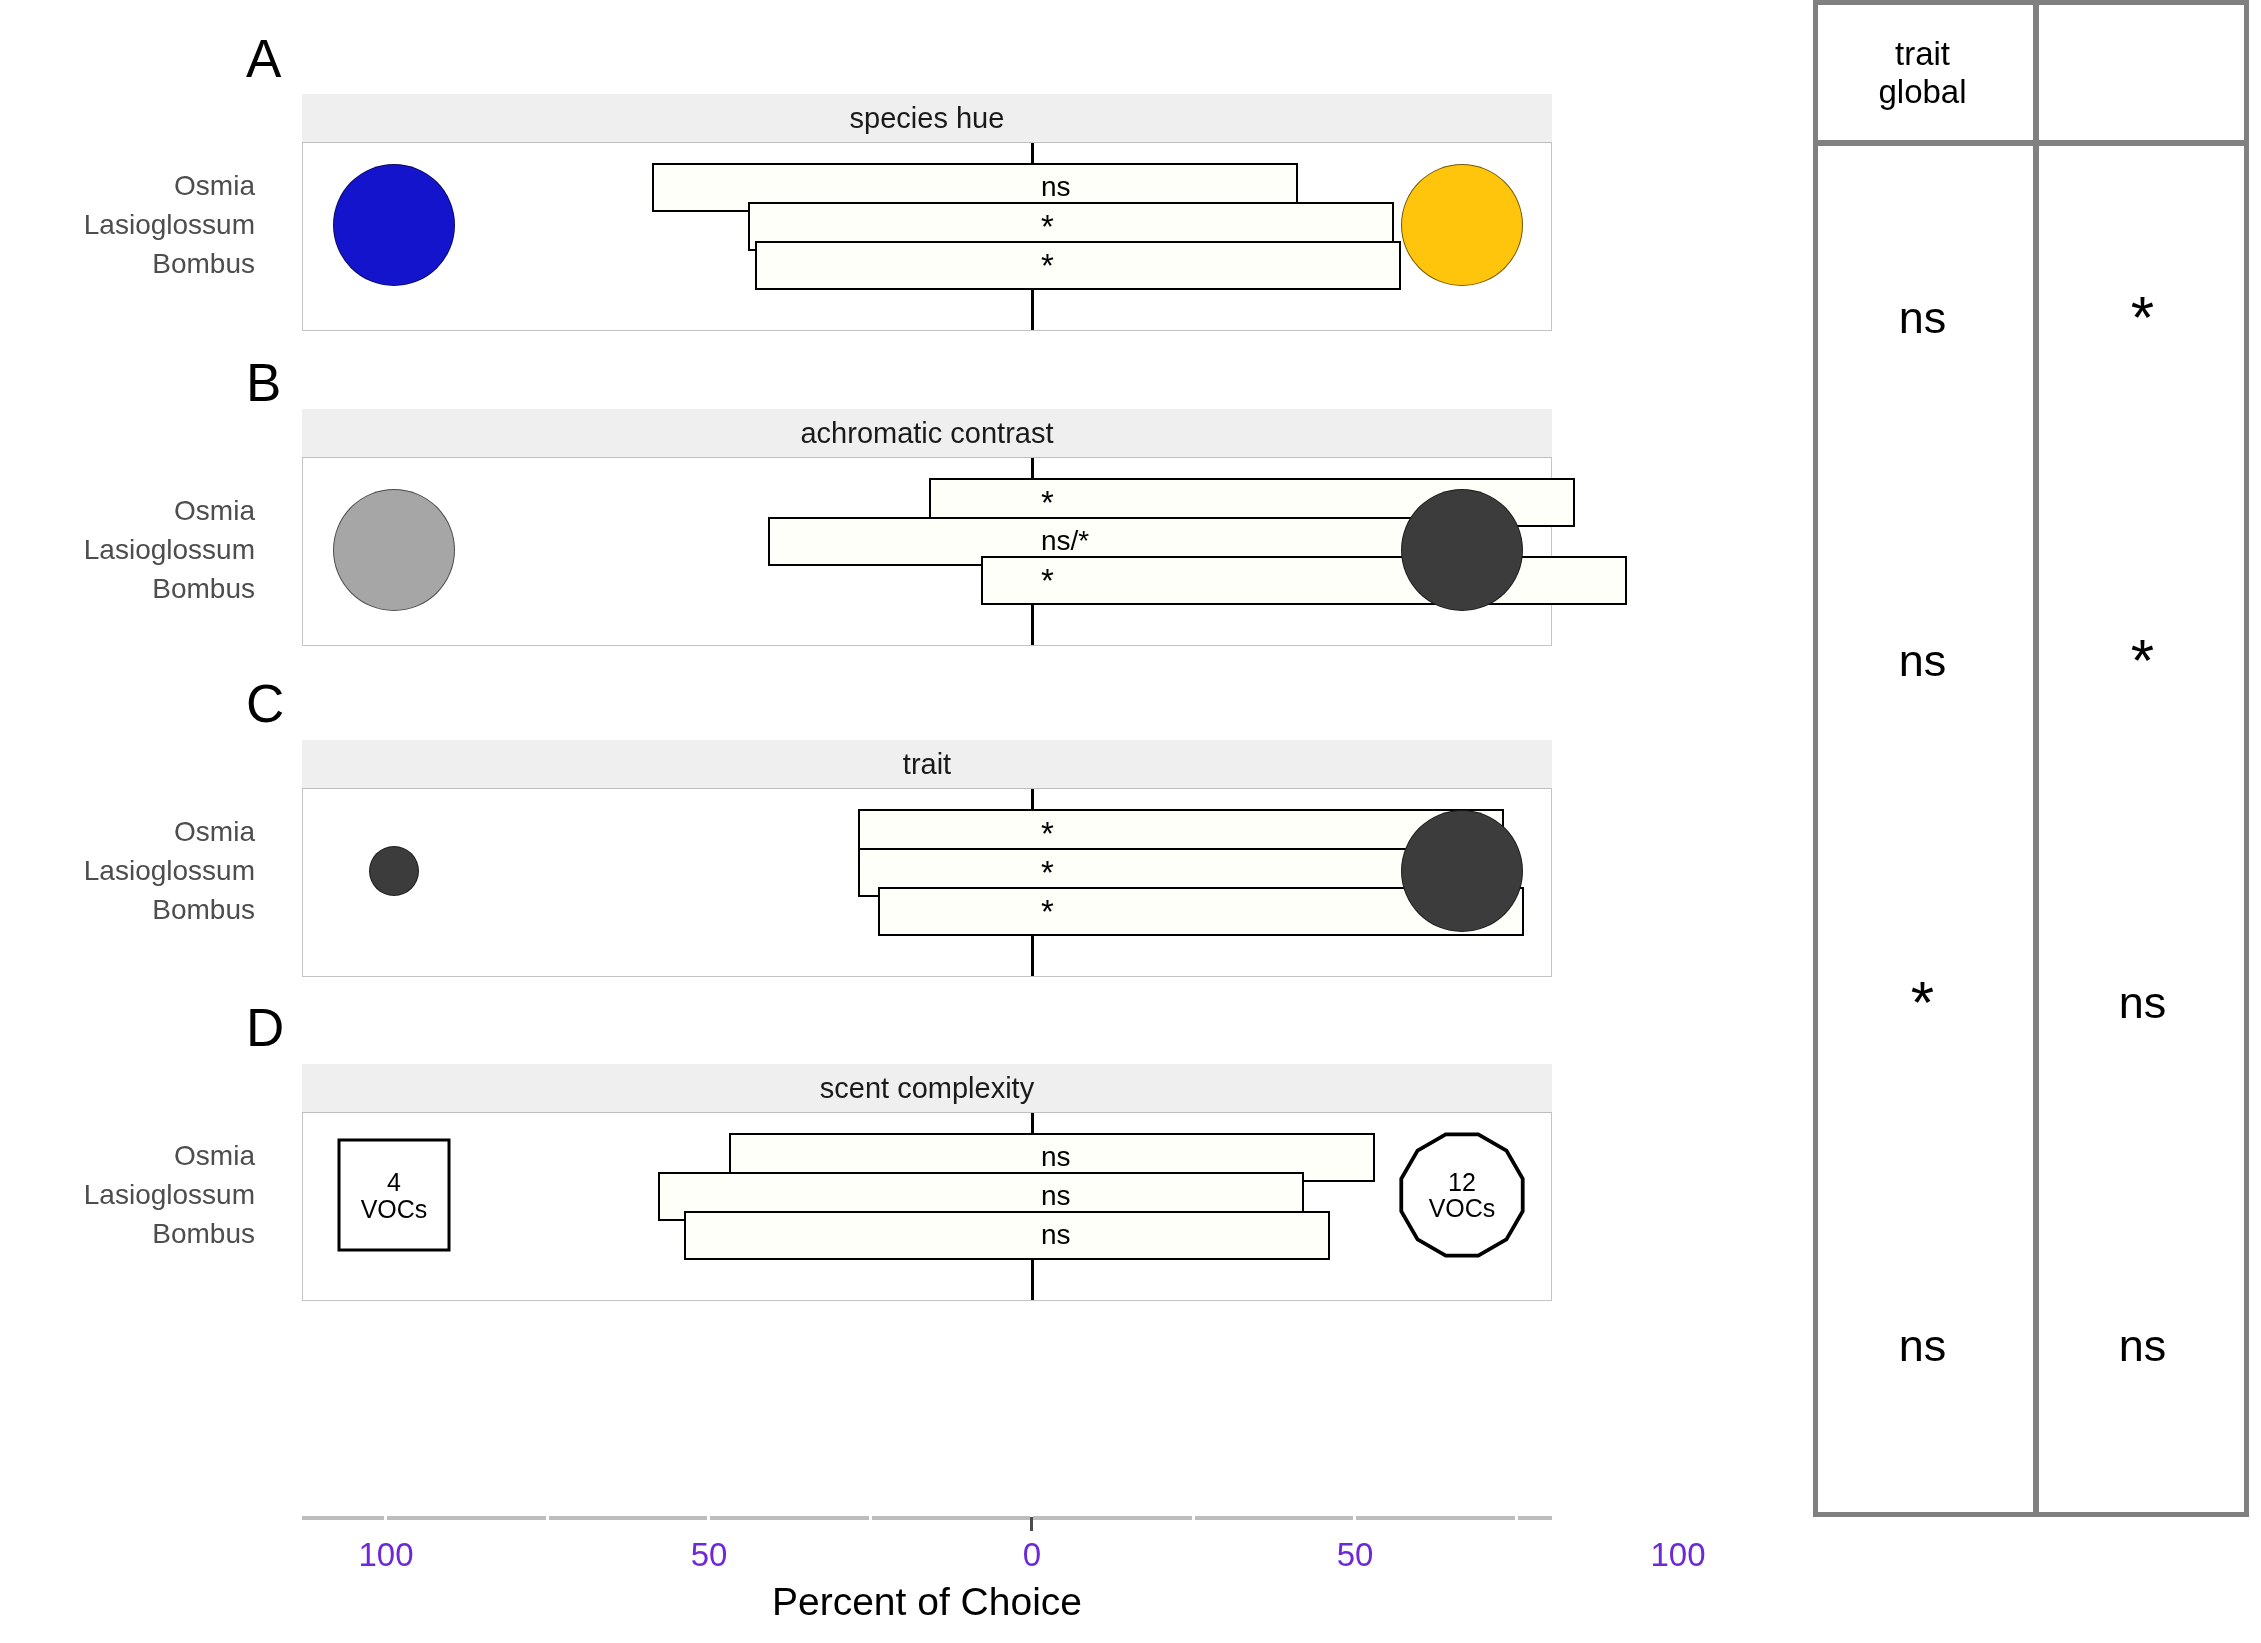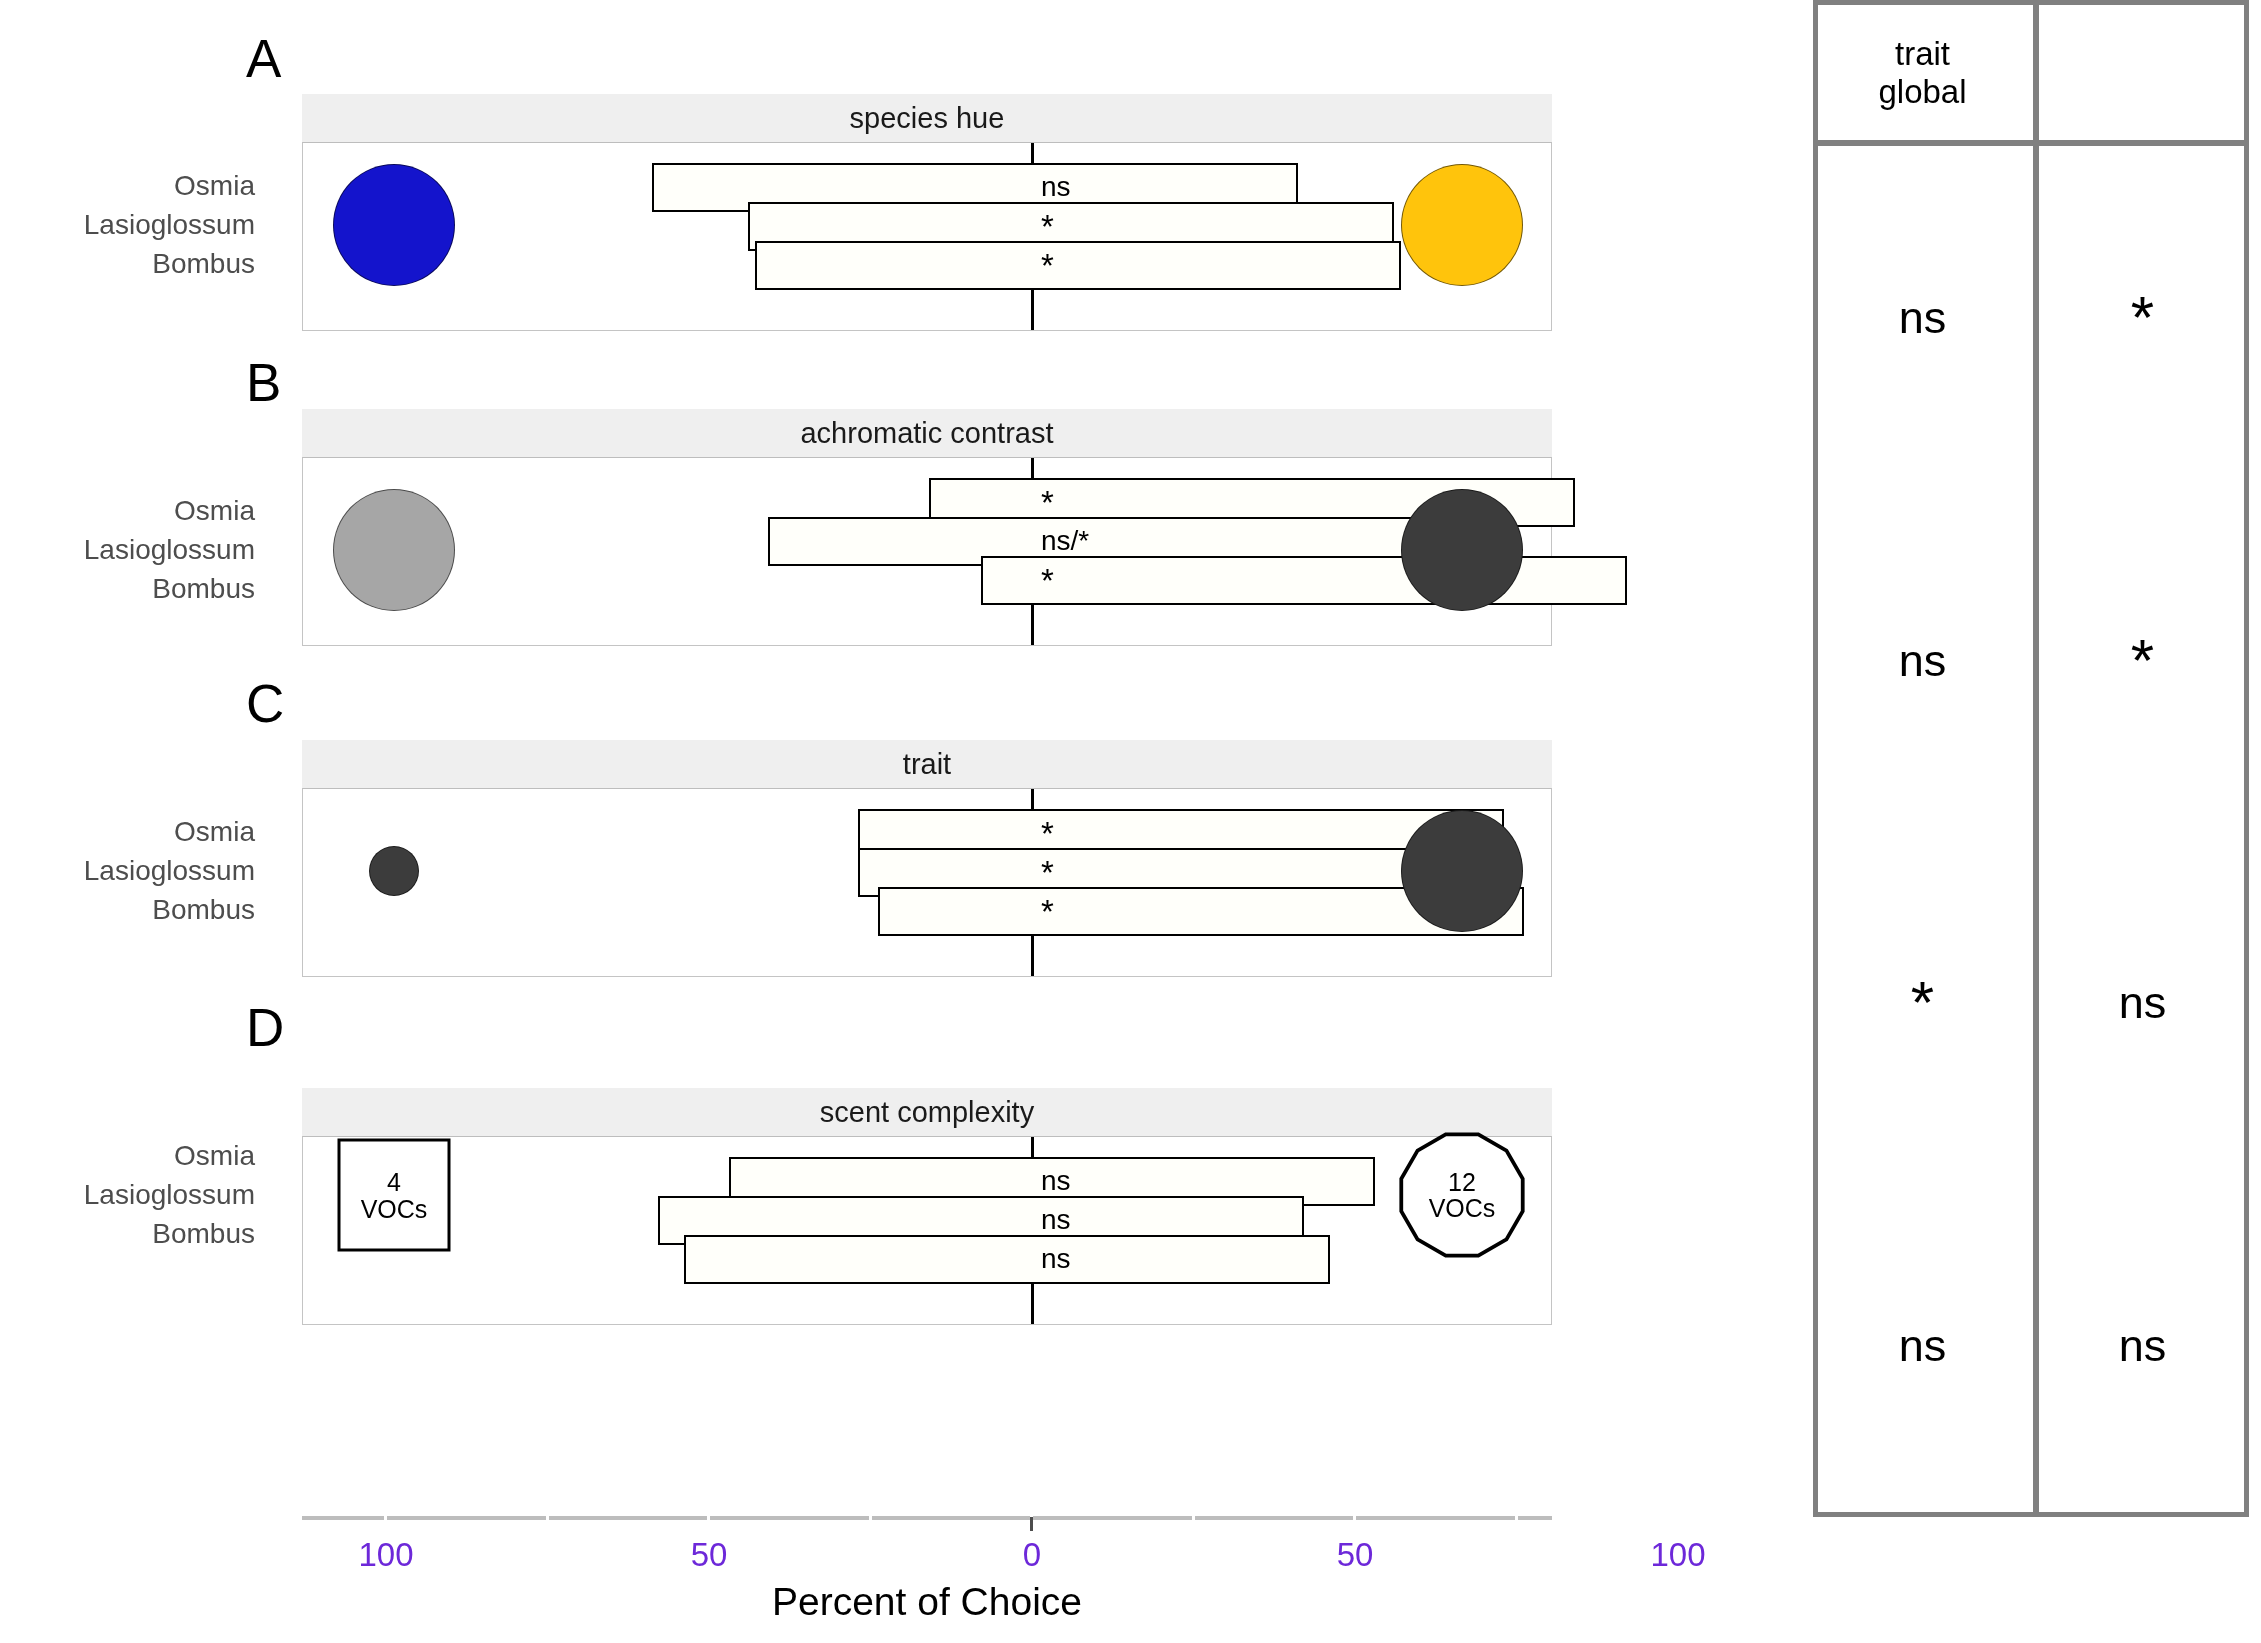--- a/index.html
+++ b/index.html
@@ -115,21 +115,21 @@
         <div class="bar" style="left: 575px; width: 646px; top: 98px; height: 49px;"></div>
         <div class="sig ast" style="left: 738px; top: 122px;">*</div>
       </div>
     </div>
     <div class="ylab" style="top: 832px;">Osmia</div>
     <div class="ylab" style="top: 871px;">Lasioglossum</div>
     <div class="ylab" style="top: 910px;">Bombus</div>
     <div class="circ" style="left: 394px; top: 871px; width: 48px; height: 48px; background: rgb(60, 60, 60); border: 1.9px solid rgba(0, 0, 0, 0.55);"></div>
     <div class="circ" style="left: 1462px; top: 871px; width: 120px; height: 120px; background: rgb(60, 60, 60); border: 1.9px solid rgba(0, 0, 0, 0.55);"></div>
     <div class="panel-letter" style="left: 246px; top: 1001px;">D</div>
-    <div class="panel" style="top: 1064px; height: 237px; margin-top: 24px;">
+    <div class="panel" style="top: 1064px; height: 237px;">
       <div class="strip" style="top: 0px;">
         <span class="strip-label">scent complexity</span>
       </div>
       <div class="plotbox" style="top: 48px; height: 189px;">
         <div class="zeroline" style="left: 728px;"></div>
         <div class="bar" style="left: 426px; width: 646px; top: 19.5px; height: 49px;"></div>
         <div class="sig" style="left: 738px; top: 44px;">ns</div>
         <div class="bar" style="left: 355px; width: 646px; top: 59px; height: 49px;"></div>
         <div class="sig" style="left: 738px; top: 83px;">ns</div>
         <div class="bar" style="left: 381px; width: 646px; top: 98px; height: 49px;"></div>

